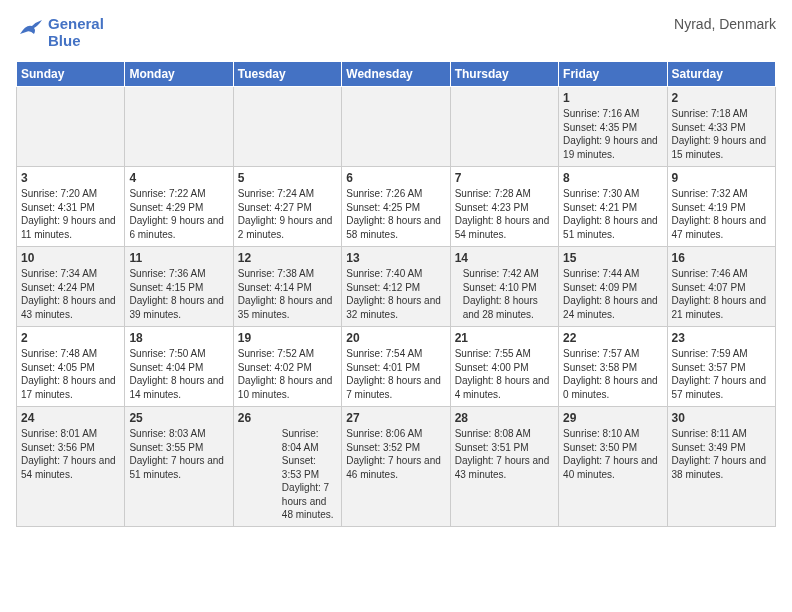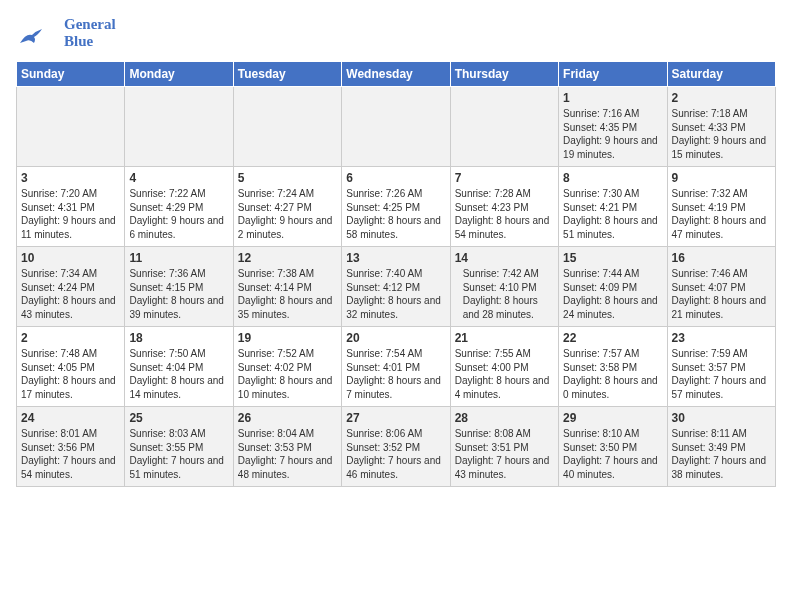--- a/index.html
+++ b/index.html
@@ -11,23 +11,22 @@
       padding: 16px;
     }
     .header {
       display: flex;
       justify-content: space-between;
       align-items: flex-start;
       margin-bottom: 12px;
     }
     .logo {
       display: flex;
-      align-items: flex-end;
-      gap: 20px;
-      font-family: Liberation Serif, serif;
+      align-items: flex-start;
+      gap: 4px;
     }
     .logo-bird {
       width: 28px;
       height: 24px;
     }
     .title-area {
       text-align: right;
     }
     .month-title {
       font-size: 32px;
@@ -89,20 +88,21 @@
   <div class="logo">
     <svg class="logo-bird" viewBox="0 0 28 24" xmlns="http://www.w3.org/2000/svg">
       <path d="M4 18 Q10 8 16 10 Q20 6 26 4 Q22 10 18 12 Q20 14 18 18 Q14 14 10 16 Z" fill="#4472c4"></path>
     </svg>
     <div>
       <div style="font-size:15px;font-weight:bold;color:#333;line-height:1.1"><span style="color:#4472c4">General</span></div>
       <div style="font-size:15px;font-weight:bold;color:#4472c4;line-height:1.1">Blue</div>
     </div>
   </div>
   <div class="title-area">
+    <div class="subtitle">Nyrad, Denmark</div>
   </div>
 </div>
 
 <table>
   <thead>
     <tr>
       <th>Sunday</th>
       <th>Monday</th>
       <th>Tuesday</th>
       <th>Wednesday</th>
@@ -271,21 +271,21 @@
 Daylight: 7 hours and 54 minutes.</div>
         </td>
         <td>
           <span class="day-num">25</span>
           <div class="cell-content" style="white-space: pre-line;">Sunrise: 8:03 AM
 Sunset: 3:55 PM
 Daylight: 7 hours and 51 minutes.</div>
         </td>
         <td>
           <span class="day-num">26</span>
-          <div class="cell-content" style="white-space: pre-line;">Sunrise: 8:04 AM
+          <div class="cell-content" style="white-space: pre-line; margin-left: 44px;">Sunrise: 8:04 AM
 Sunset: 3:53 PM
 Daylight: 7 hours and 48 minutes.</div>
         </td>
         <td>
           <span class="day-num">27</span>
           <div class="cell-content" style="white-space: pre-line;">Sunrise: 8:06 AM
 Sunset: 3:52 PM
 Daylight: 7 hours and 46 minutes.</div>
         </td>
         <td>

